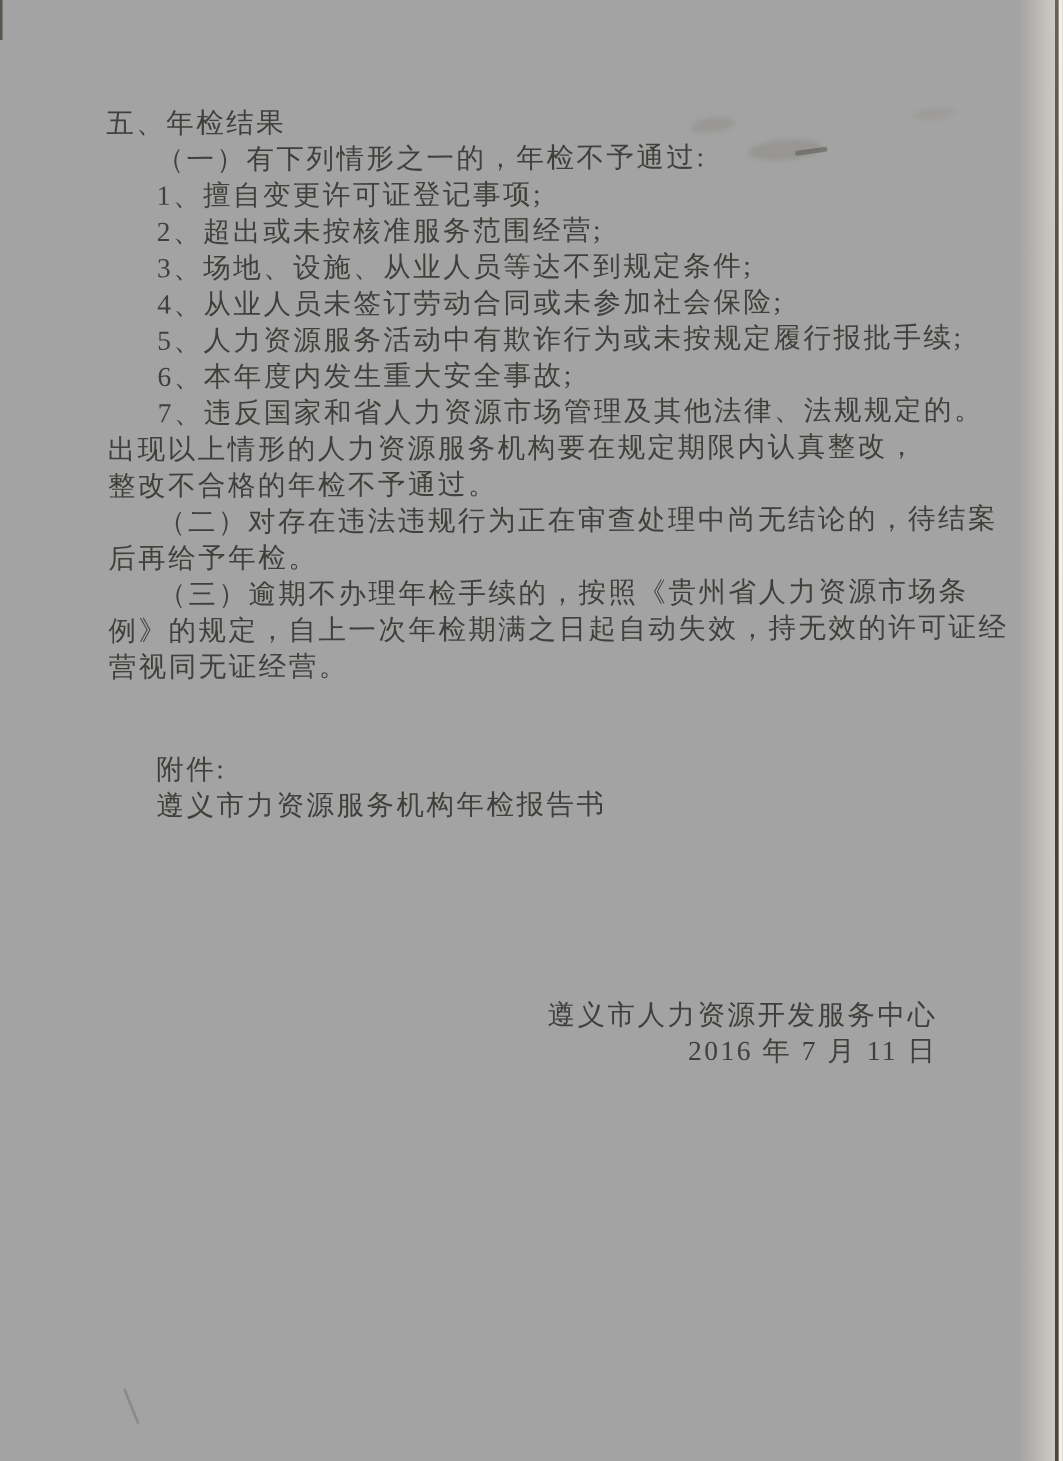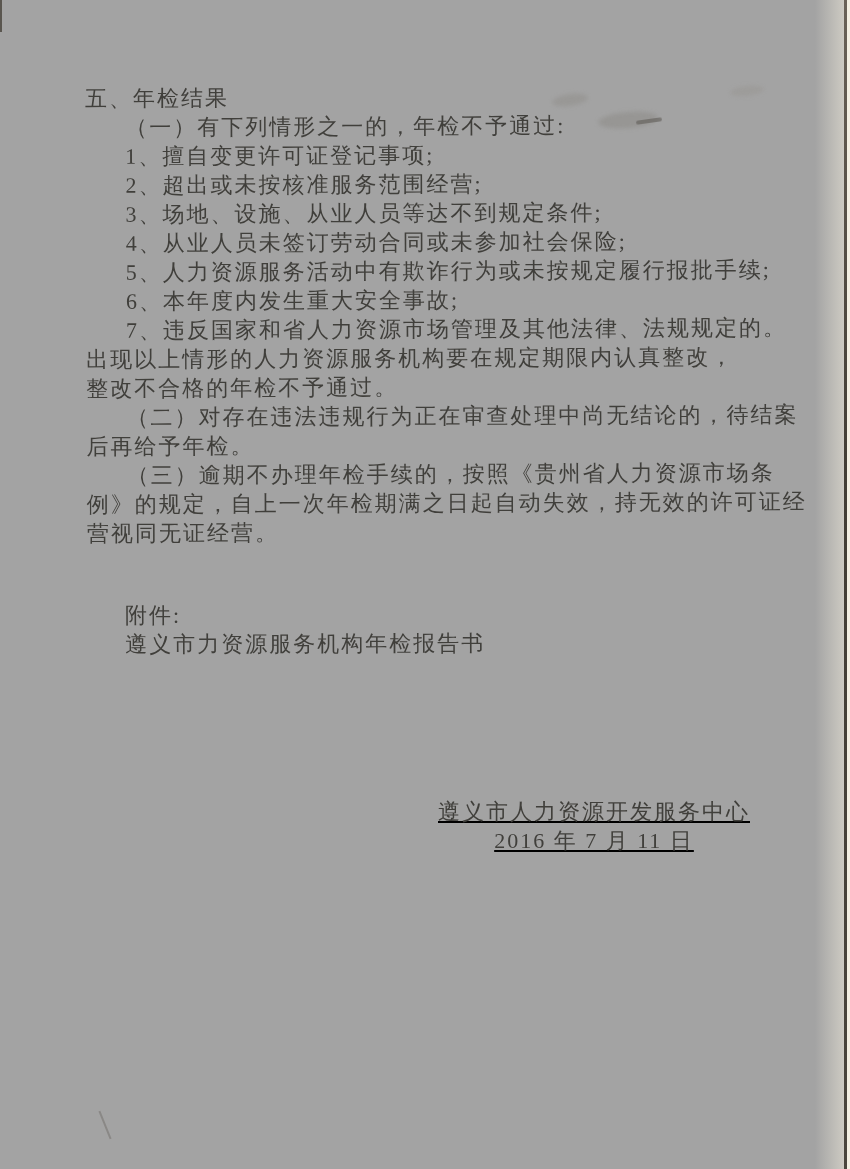--- a/index.html
+++ b/index.html
@@ -68,22 +68,21 @@
     position: absolute;
     top: 601px;
     left: 85px;
     transform: rotate(-0.2deg);
     transform-origin: left top;
   }
   .signature {
     position: absolute;
     top: 797px;
     right: 100px;
-    text-align: center;
-    text-decoration: underline;
+    text-align: right;
   }
   
   .smudge {
     position: absolute;
     border-radius: 50%;
     filter: blur(2px);
   }
   .smudge.s1 { left: 552px; top: 94px;  width: 36px; height: 12px; background: rgba(130,125,118,0.30); transform: rotate(-8deg); }
   .smudge.s2 { left: 598px; top: 112px; width: 60px; height: 16px; background: rgba(120,115,108,0.28); transform: rotate(-5deg); }
   .smudge.s3 { left: 730px; top: 86px;  width: 34px; height: 10px; background: rgba(140,135,128,0.25); transform: rotate(-6deg); }

